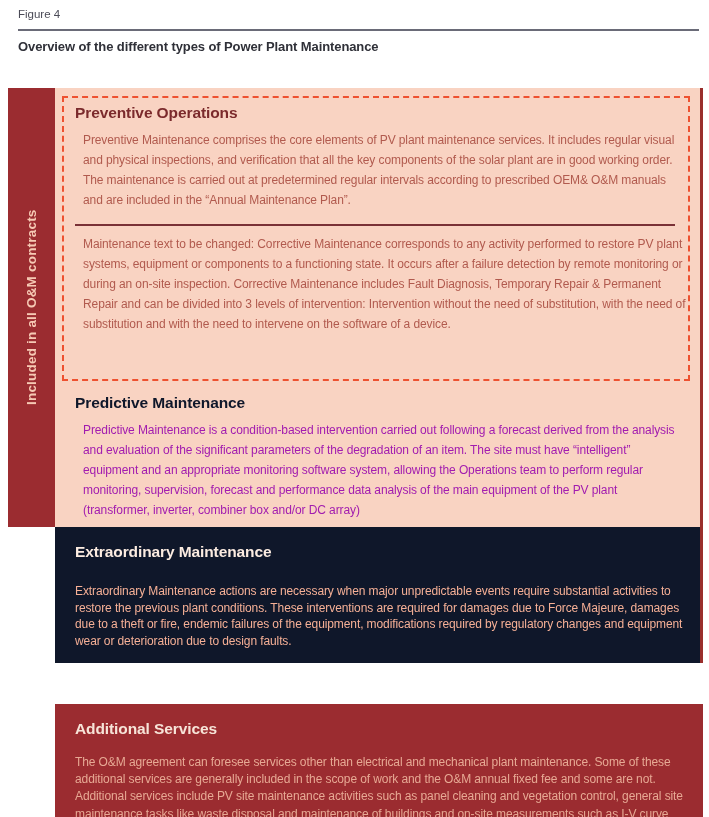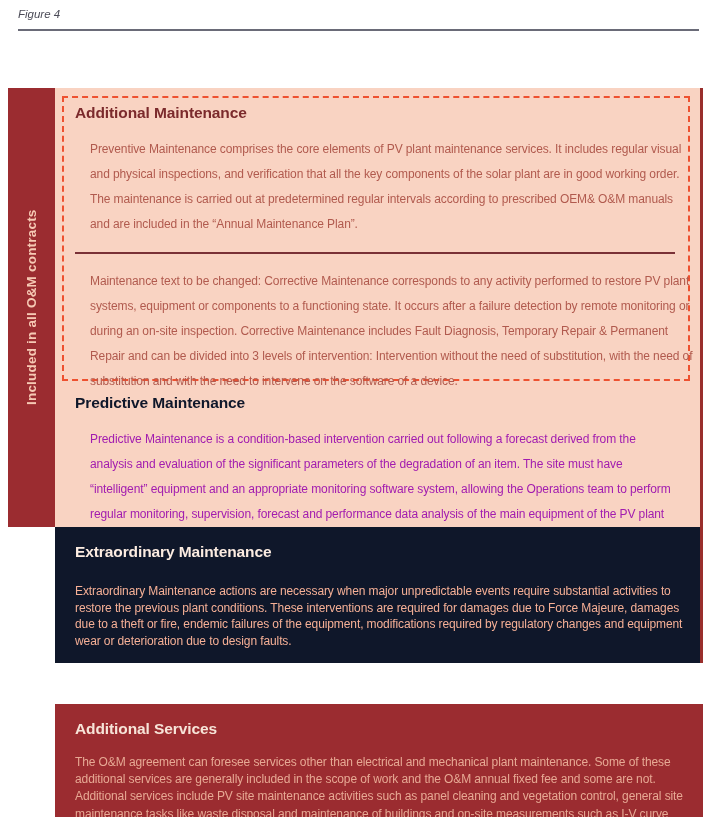--- a/index.html
+++ b/index.html
@@ -8,21 +8,21 @@
     width: 709px;
     height: 817px;
     background: #ffffff;
     overflow: hidden;
     font-family: "Liberation Sans", sans-serif;
   }
 
   
   .fig-label {
     position: absolute; left: 18px; top: 8px;
-    font-size: 11.5px; font-style: italic; color: #4b4b57; text-align: center;
+    font-size: 11.5px; color: #4b4b57; text-align: center;
   }
   .fig-rule {
     position: absolute; left: 18px; top: 29px;
     width: 681px; height: 2px; background: #6a6b78;
   }
   .fig-title {
     position: absolute; left: 18px; top: 39px;
     font-size: 13px; font-weight: bold; color: #2f3038; letter-spacing: -0.1px;
   }
 
@@ -49,21 +49,21 @@
     position: absolute; left: 7px; top: 8px;
     width: 628px; height: 285px;
     box-sizing: border-box;
     border: 2px dashed #ee5130;
     padding: 6px 5px 0 11px;
   }
   h2.sec-title {
     margin: 0; font-size: 15.5px; font-weight: bold; letter-spacing: -0.1px;
   }
   p.sec-body {
-    margin: 15px; font-size: 12px; line-height: 25px; letter-spacing: -0.1px;
+    margin: 8px; font-size: 12px; line-height: 20px; letter-spacing: -0.1px;
   }
   .t-dark    { color: #7b2a2c; }
   .t-terra   { color: #b15a4e; }
   .t-accent  { color: #0f172a; }
 
   .preventive-title { margin-top: 6px; }
   .preventive-body  { margin-top: 12px; width: 604px; }
   .divider {
     height: 2px; background: #7a3136; margin-top: 14px; width: 600px;
   }
@@ -95,29 +95,30 @@
   .block-maroon .sec-title { margin: 16px 0 0 20px; color: #f7e4d8; }
   .block-maroon .sec-body  { margin: 16px 0 0 20px; width: 614px; line-height: 17.2px; color: #e7a994; }
 </style>
 </head>
 <body>
 
 <div class="page">
 
   <div class="fig-label">Figure 4</div>
   <div class="fig-rule"></div>
+  <div class="fig-title">Overview of the different types of Power Plant Maintenance</div>
 
   <div class="sidebar">
     <span class="sidebar-label">Included in all O&amp;M contracts</span>
   </div>
 
   <div class="block-peach">
     <div class="dashed-box">
       <section>
-        <h2 class="sec-title t-dark preventive-title">Additional Maintenance</h2>
+        <h2 class="sec-title t-dark preventive-title">Preventive Operations</h2>
         <p class="sec-body t-terra preventive-body">Preventive Maintenance comprises the core elements of PV plant maintenance services. It includes regular visual and physical inspections, and verification that all the key components of the solar plant are in good working order. The maintenance is carried out at predetermined regular intervals according to prescribed OEM&amp; O&amp;M manuals and are included in the “Annual Maintenance Plan”.</p>
       </section>
       <div class="divider"></div>
       <section>
         <p class="sec-body t-terra corrective-body">Maintenance text to be changed: Corrective Maintenance corresponds to any activity performed to restore PV plant systems, equipment or components to a functioning state. It occurs after a failure detection by remote monitoring or during an on-site inspection. Corrective Maintenance includes Fault Diagnosis, Temporary Repair &amp; Permanent Repair and can be divided into 3 levels of intervention: Intervention without the need of substitution, with the need of substitution and with the need to intervene on the software of a device.</p>
       </section>
     </div>
 
     <section class="predictive">
       <h2 class="sec-title t-accent">Predictive Maintenance</h2>

